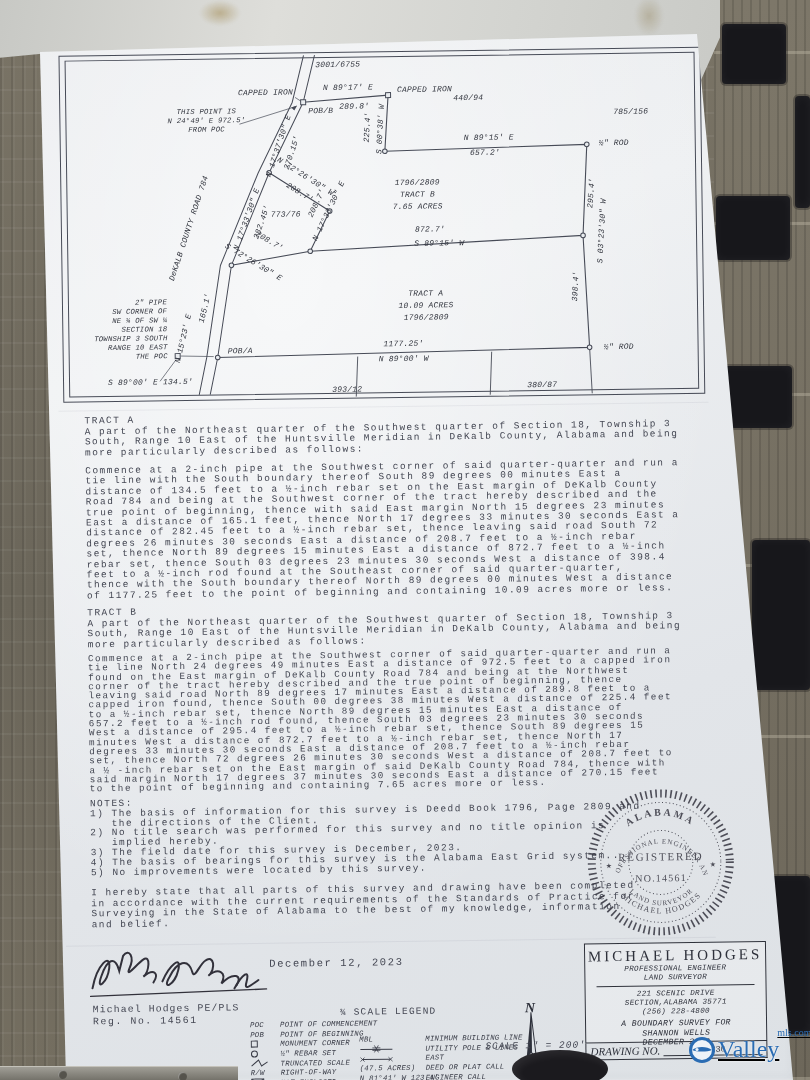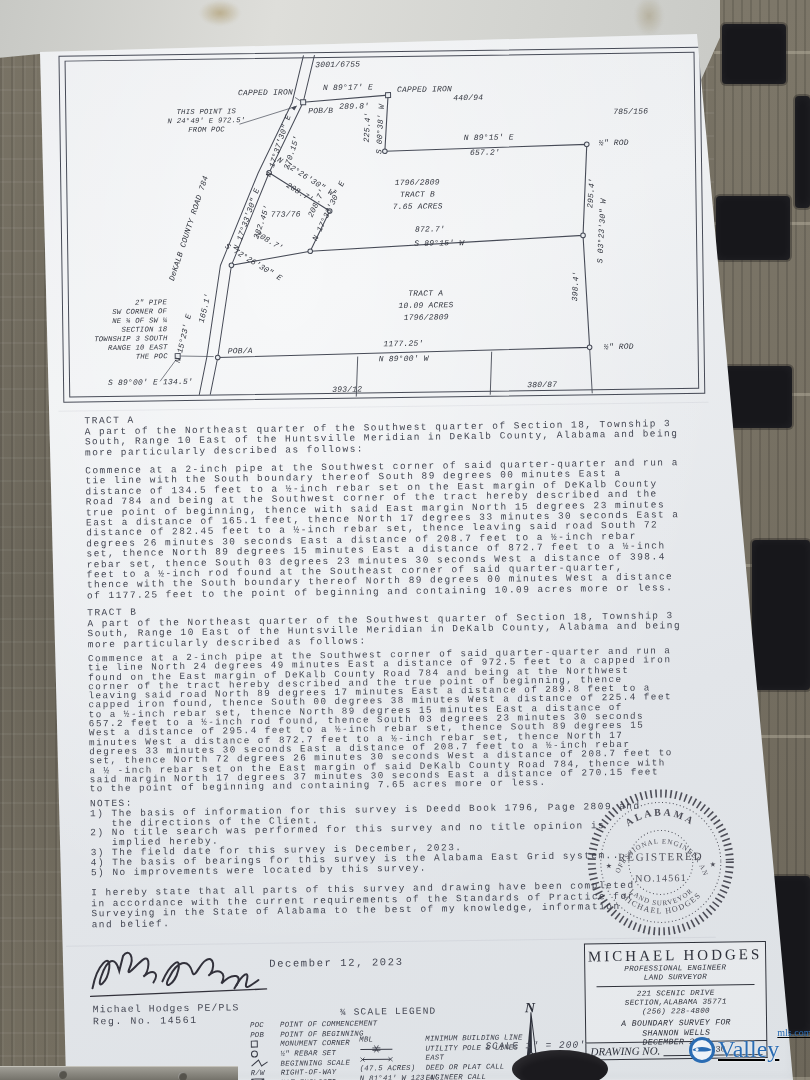--- a/index.html
+++ b/index.html
@@ -277,21 +277,21 @@
     <div class="lg-row">
           <span class="lg-sym"><svg width="8" height="8">
               <circle cx="4" cy="4" r="3" fill="none" stroke="#3a3d48"></circle>
             </svg></span>
           <span>½" REBAR SET</span>
         </div>
     <div class="lg-row">
           <span class="lg-sym"><svg width="18" height="9">
               <polyline points="1,7 8,1 11,7 17,3" fill="none" stroke="#3a3d48"></polyline>
             </svg></span>
-          <span>BEGINNING SCALE</span>
+          <span>TRUNCATED SCALE</span>
         </div>
     <div class="lg-row">
           <span class="lg-sym">R/W</span>
           <span>RIGHT-OF-WAY</span>
         </div>
     <div class="lg-row">
           <span class="lg-sym"><svg width="14" height="9">
               <rect x="1" y="1" width="12" height="7" fill="none" stroke="#3a3d48"></rect>
               <path d="M1,1 L13,8 M13,1 L1,8" stroke="#3a3d48"></path>
             </svg></span>

